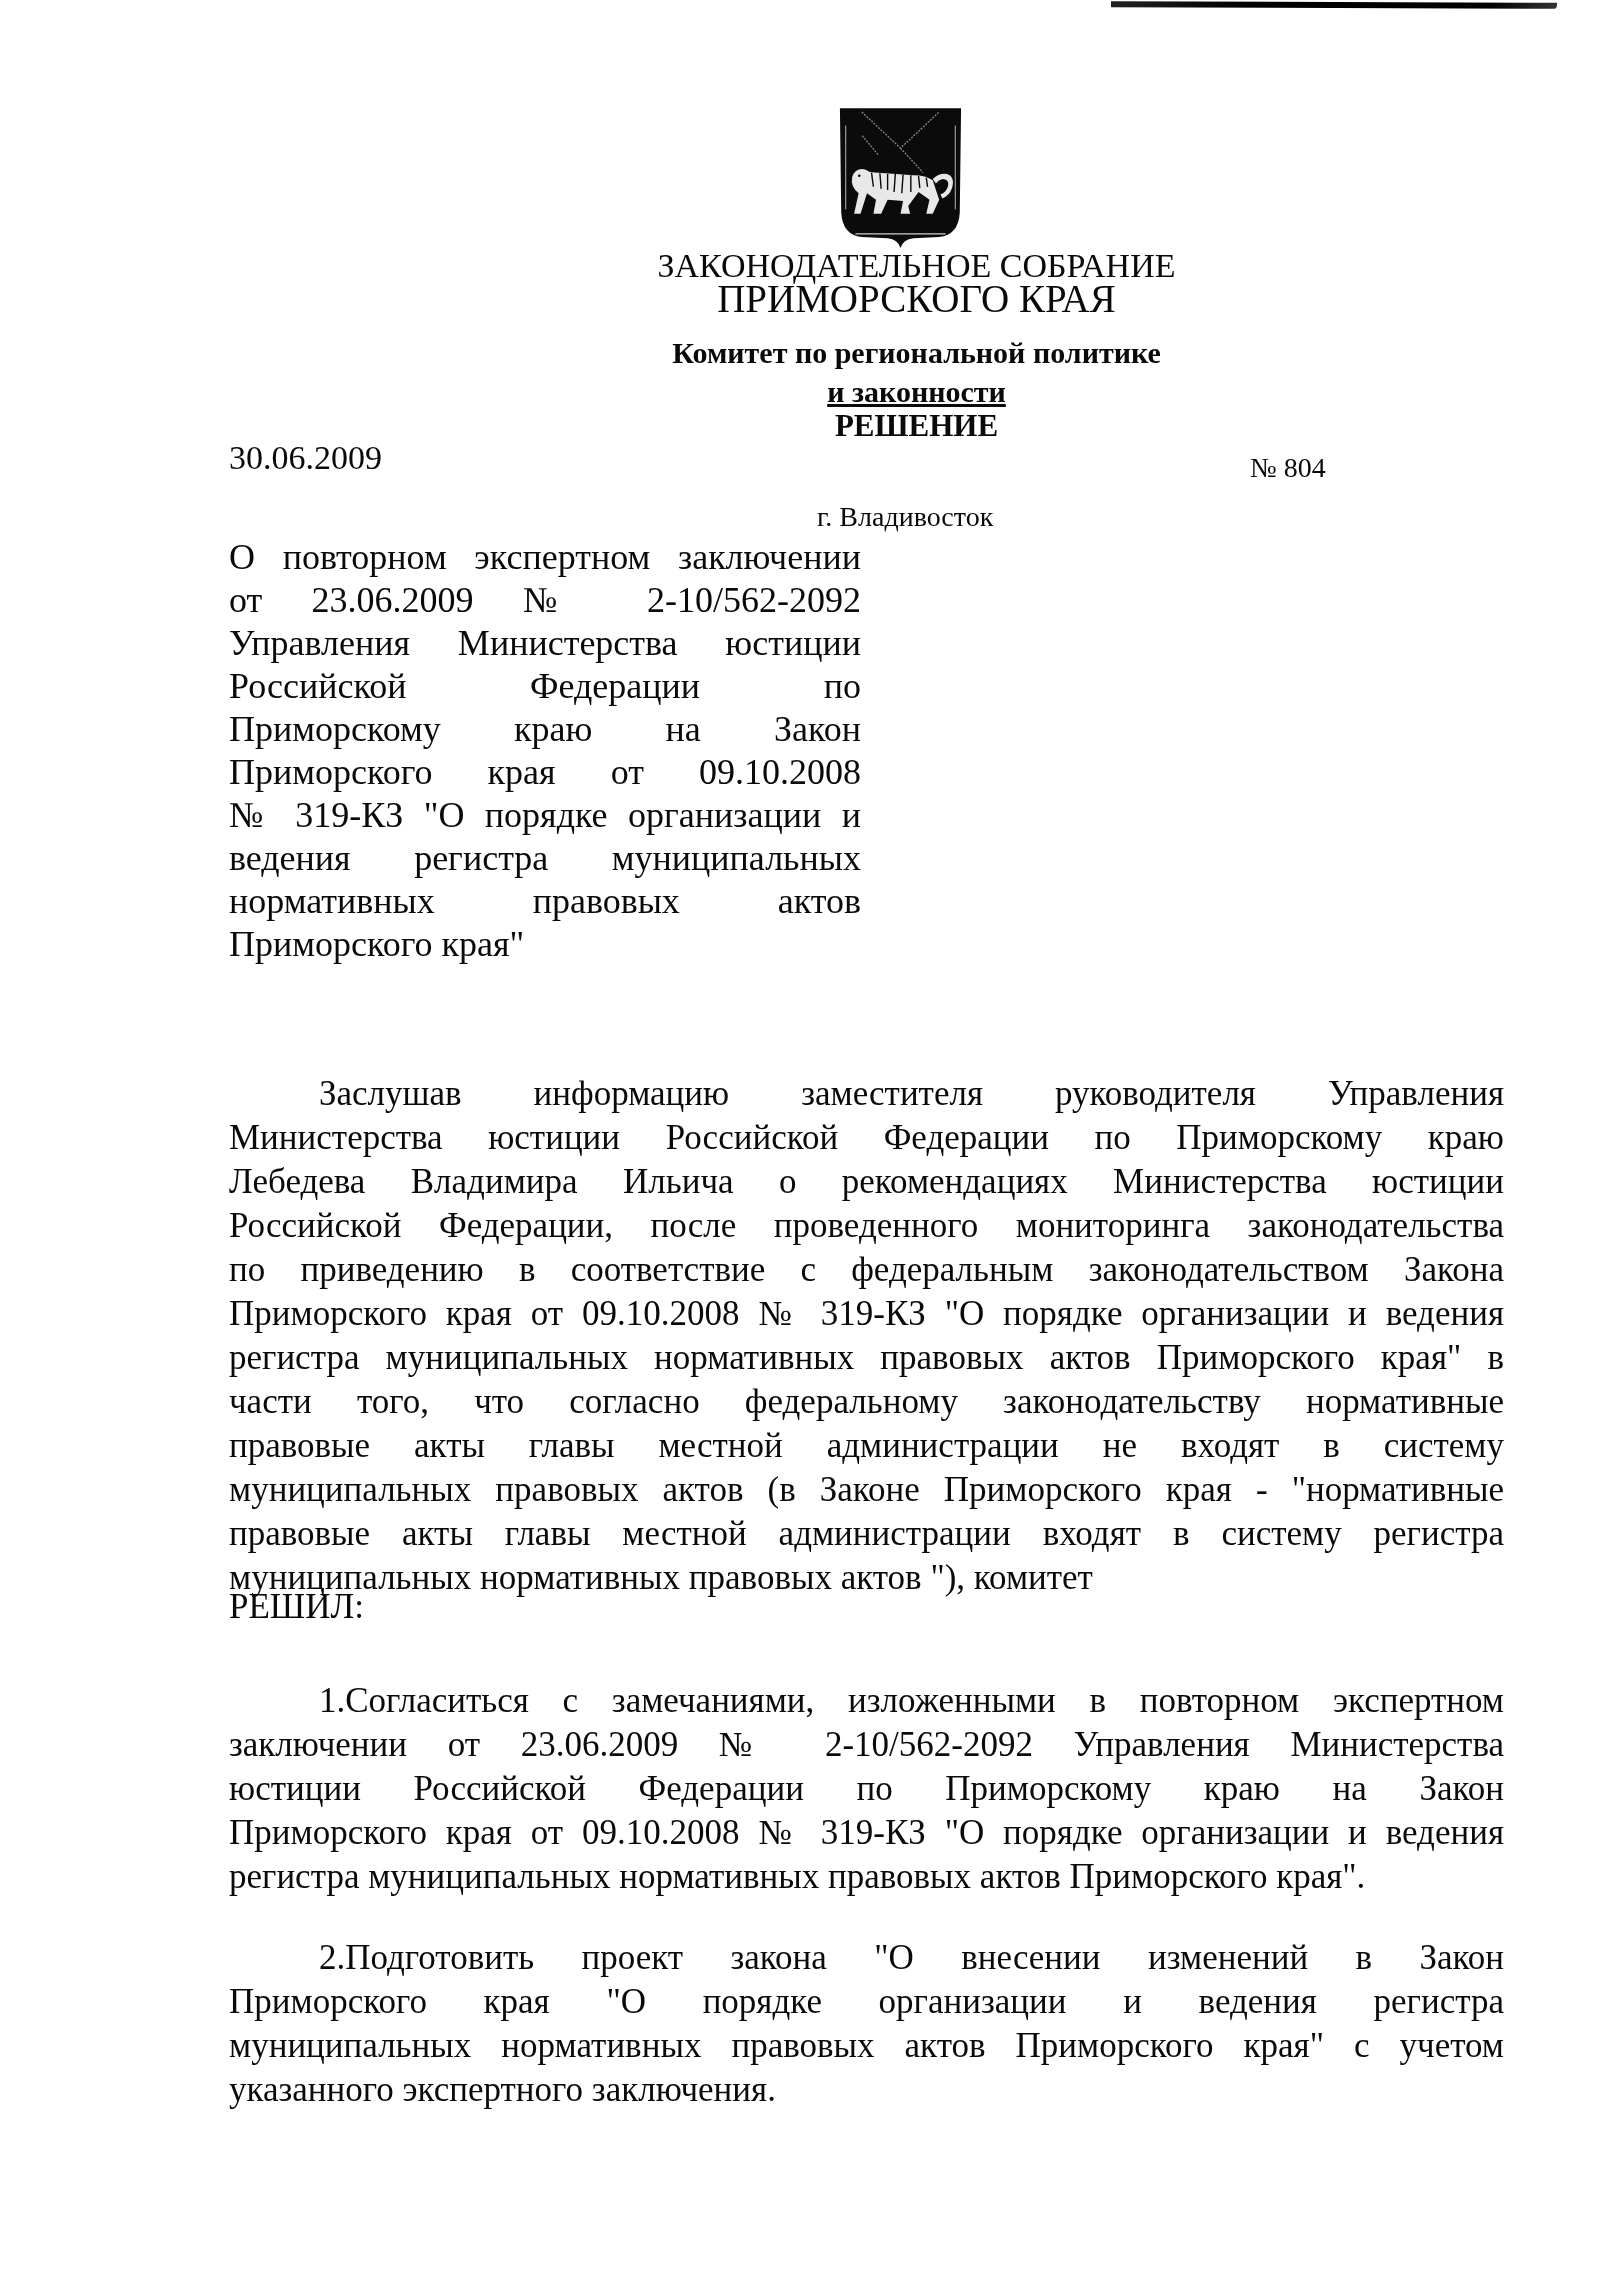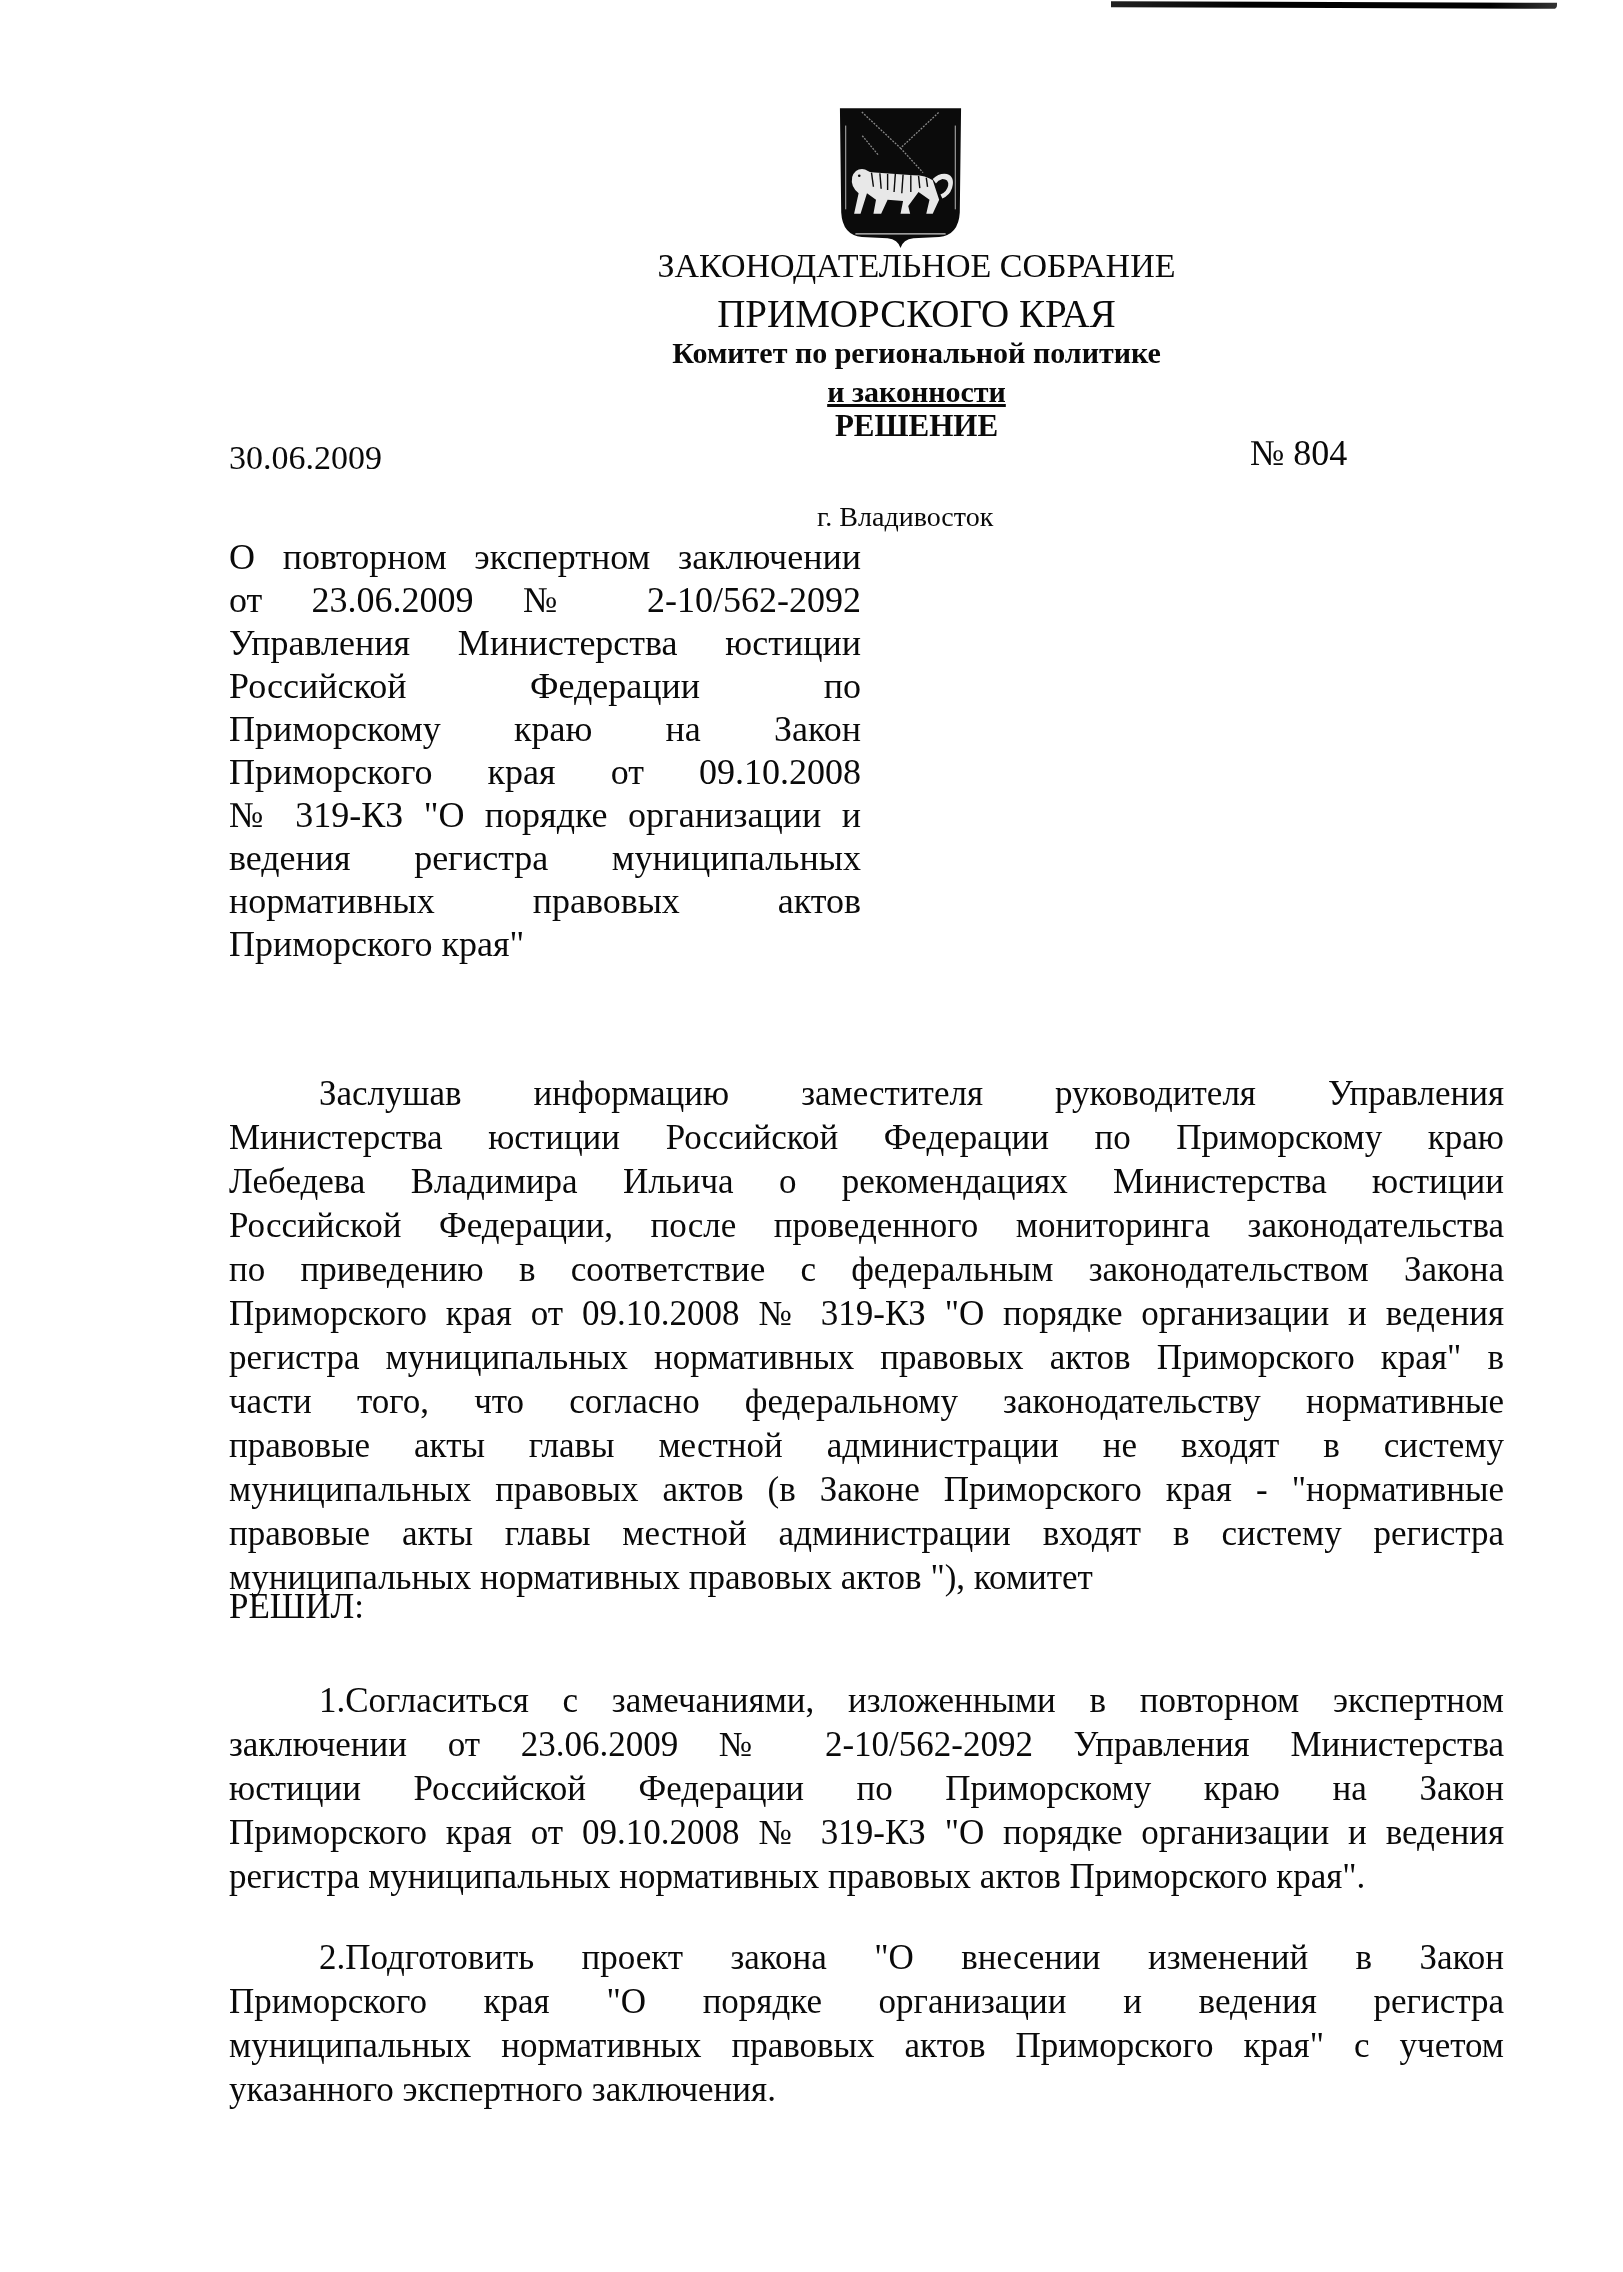--- a/index.html
+++ b/index.html
@@ -13,27 +13,27 @@
     background: linear-gradient(to right, #222 0%, #000 30%, #000 85%, #333 100%);
     border-radius: 0 0 3.9px 0; transform: skewY(0.2deg);
   }
   .crest {
     position: absolute; left: 836px; top: 103px; width: 129px; height: 145px;
   }
   .hdr {
     position: absolute; left: 0; width: 1624px; text-align: center; white-space: nowrap;
   }
   .hdr-1 { top: 247px; font-size: 34px; letter-spacing: 0px; left: 316px; width: 1201px; }
-  .hdr-2 { top: 291px; font-size: 39px; left: 316px; width: 1201px; }
+  .hdr-2 { top: 276px; font-size: 39px; left: 316px; width: 1201px; }
   .hdr-3 { top: 336px; font-size: 30px; font-weight: bold; left: 316px; width: 1201px; }
   .hdr-4 { top: 375px; font-size: 30px; font-weight: bold; left: 316px; width: 1201px; text-decoration: underline; }
   .hdr-5 { top: 408px; font-size: 31px; font-weight: bold; left: 316px; width: 1201px; }
 
   .date { position: absolute; left: 229px; top: 439px; font-size: 34px; }
-  .number { position: absolute; left: 1250px; top: 432px; font-size: 36px; text-align: right; }
+  .number { position: absolute; left: 1250px; top: 452px; font-size: 28px; text-align: right; }
   .city { position: absolute; left: 817px; top: 501px; font-size: 28px; }
 
   .subject {
     position: absolute; left: 229px; top: 536px; width: 632px;
     font-size: 36px; line-height: 43px; text-align: justify;
   }
   .subject .ln { display: block; text-align: justify; text-align-last: justify; height: 43px; white-space: nowrap; }
   .subject .ln.last { text-align-last: left; }
 
   .para {

